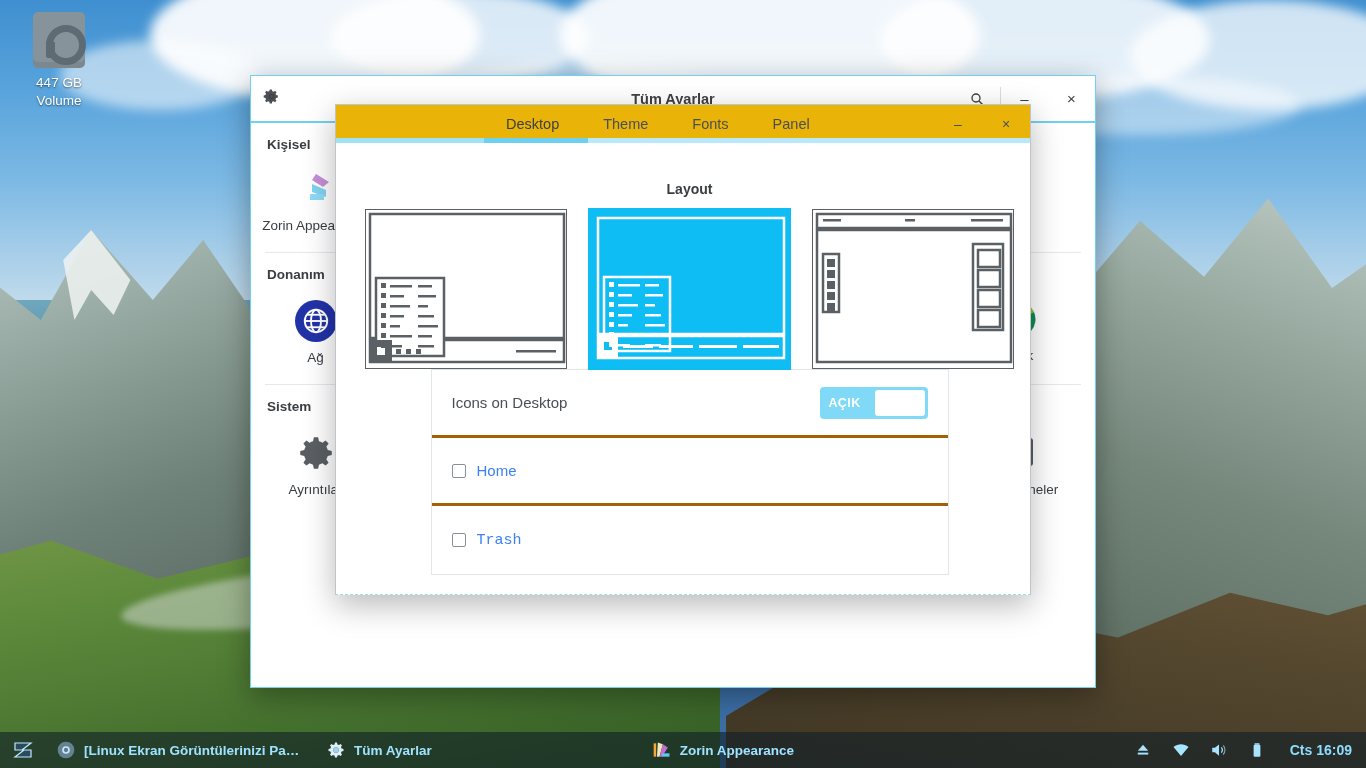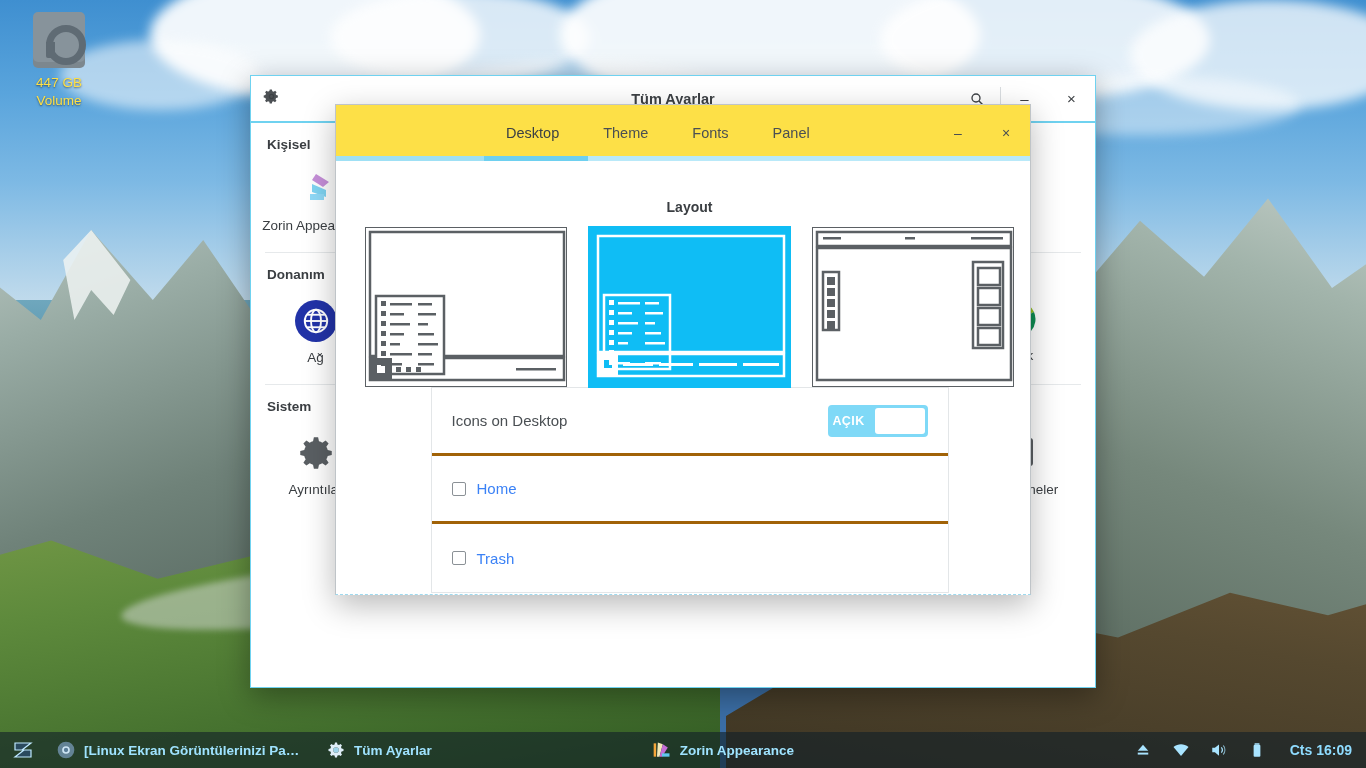--- a/index.html
+++ b/index.html
@@ -68,21 +68,21 @@
   .road {
     position: absolute; left: 120px; top: 560px; width: 500px; height: 60px;
     background: #cfd6cf; opacity: .55; border-radius: 50%;
     filter: blur(3px);
     transform: rotate(-6deg);
   }
 
   
   #desktop-icon {
     position: absolute; left: 18px; top: 8px; width: 82px;
-    text-align: center; color: #fde047; font-size: 13.5px; line-height: 18px;
+    text-align: center; color: #ffffff; font-size: 13.5px; line-height: 18px;
     text-shadow: 0 1px 2px rgba(0,0,0,.55);
   }
   .drive-glyph {
     width: 52px; height: 56px; margin: 4px auto 6px auto;
     background: #87939b; border-radius: 5px;
     box-shadow: inset 0 -6px 0 rgba(0,0,0,.08);
     position: relative;
   }
   .drive-glyph::after {
     content: ""; position: absolute; left: 13px; top: 13px;
@@ -140,22 +140,22 @@
 
   
   #appearance-window {
     position: absolute; left: 335px; top: 104px; width: 696px; height: 491px;
     background: #fff; border: 1px solid #bfc4c8;
     border-bottom: 1px dashed #9fd9ee;
     box-shadow: 0 10px 30px rgba(0,0,0,.28);
     overflow: hidden;
   }
   #appearance-tabbar {
-    height: 56px; display: flex; align-items: center; position: relative;
-    background: #fde047;
+    height: 38px; display: flex; align-items: center; position: relative;
+    background: #eab308;
   }
   .tabs { display: flex; margin-left: 148px; }
   .tab {
     padding: 0 22px; height: 47px; line-height: 47px;
     font-size: 14.5px; color: #4a4f53;
   }
   .tab.active { color: #3b4044; }
   #tab-underline-track {
     position: absolute; left: 0; right: 0; bottom: 0; height: 5px;
     background: #9fe0f5;
@@ -189,23 +189,23 @@
   }
   .thumb svg { display: block; }
 
   .icons-card {
     width: 518px; margin: 0 auto; border: 1px solid #e3e6e8; background: #fff;
   }
   .icons-row {
     height: 68px; display: flex; align-items: center; padding: 0 20px;
     border-bottom: 3px solid #a16207; font-size: 15px; color: #4a4f53;
   }
-  .icons-row:last-child { border-bottom: none; }
+  .icons-row:last-child { border-bottom: none; font-family: Liberation Mono, monospace; }
   .toggle {
-    margin-left: auto; width: 100px; height: 32px; background: #7fd9f7;
+    margin-left: auto; width: 108px; height: 32px; background: #7fd9f7;
     border-radius: 4px; display: flex; align-items: center; padding: 3px; gap: 8px;
   }
   .toggle-label {
     flex: 1; text-align: center; color: #fff; font-size: 12.5px;
     font-weight: bold; letter-spacing: .4px;
   }
   .toggle-knob { width: 50px; height: 26px; background: #fff; border-radius: 3px; }
   .cbox {
     width: 14px; height: 14px; border: 1px solid #8b9196; border-radius: 2px;
     margin-right: 11px; background: #fff; display: inline-block; vertical-align: -2px;

